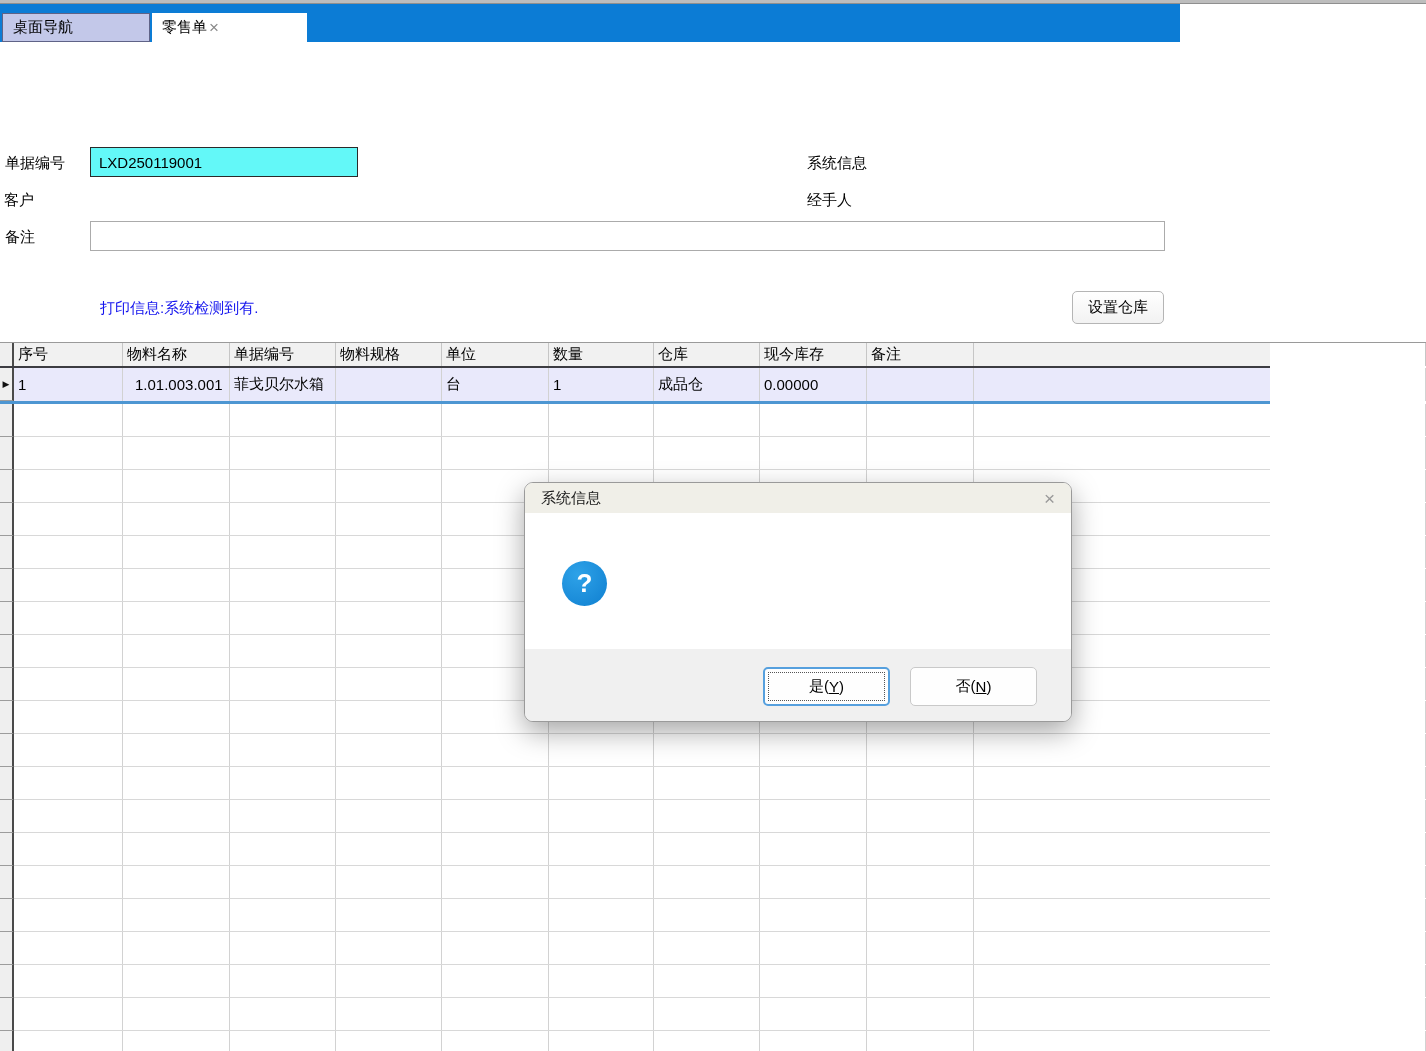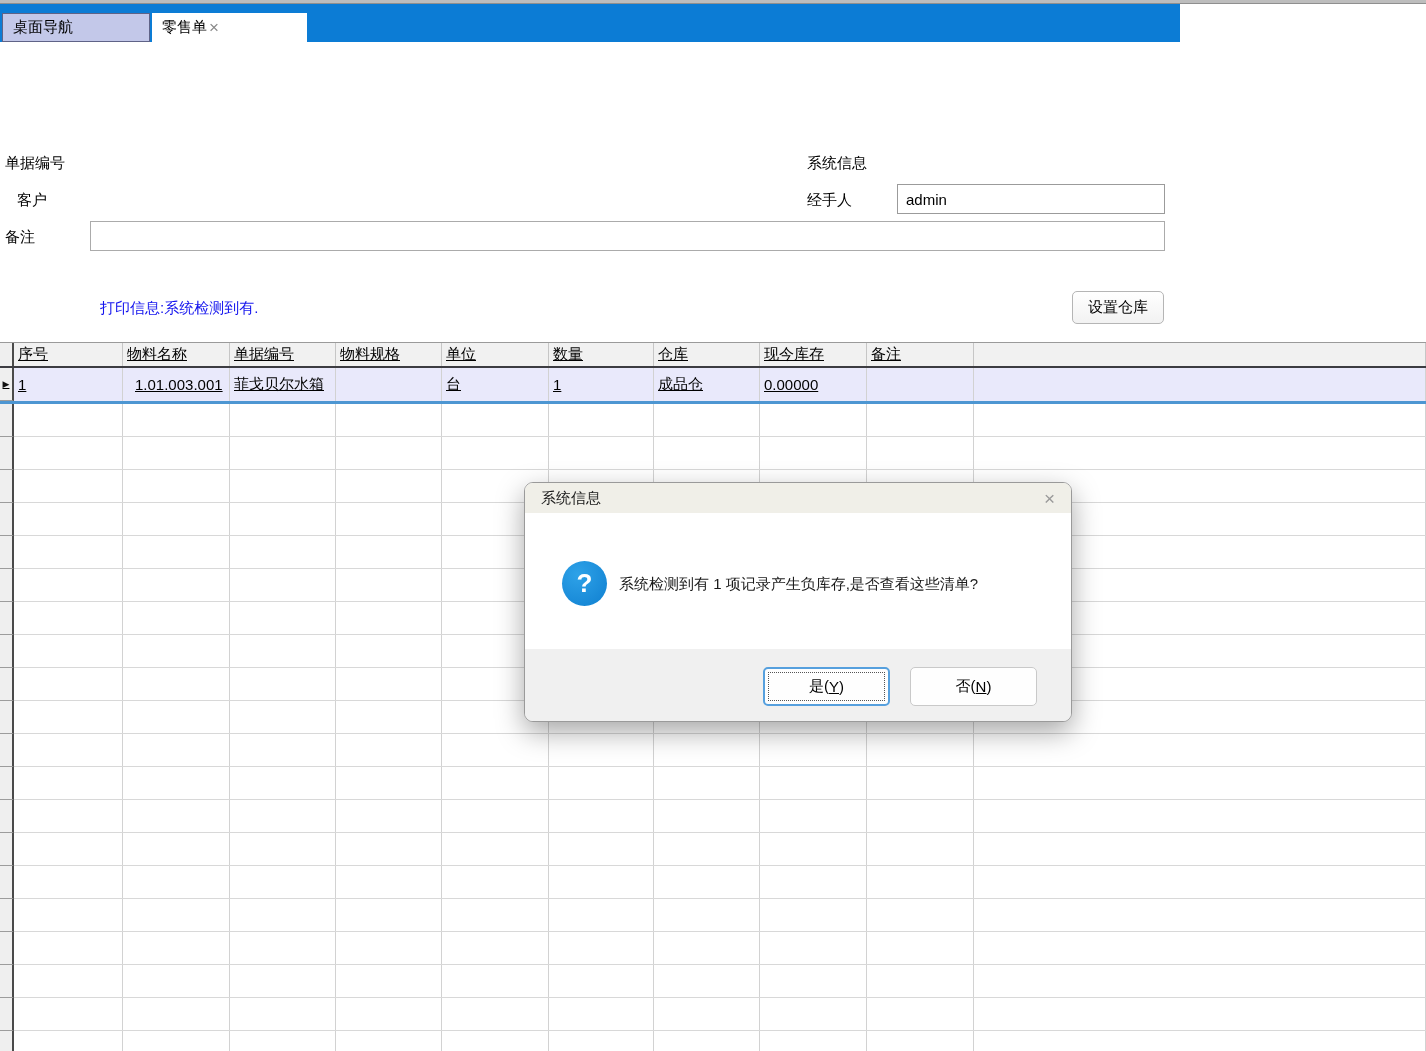--- a/index.html
+++ b/index.html
@@ -27,21 +27,21 @@
   .combo-btn { position:absolute; right:2px; top:2px; width:25px; height:26px; background:#f7f7f7; border:1px solid #b4b4b4; border-radius:3px; display:flex; align-items:center; justify-content:center; }
   .chev { width:9px; height:9px; border-right:2px solid #7c7c7c; border-bottom:2px solid #7c7c7c; transform:rotate(45deg); margin-top:-4px; }
 
   .printinfo { position:absolute; left:100px; top:299px; color:#1414ee; font-size:15px; }
   .btn-warehouse { position:absolute; left:1072px; top:291px; width:92px; height:33px;
     background:linear-gradient(#ffffff,#f2f2f2); border:1px solid #b5b5b5; border-radius:5px;
     font-size:15px; display:flex; align-items:center; justify-content:center; }
 
   
   .grid { position:absolute; left:0; top:342px; width:1426px; height:709px; border-top:1px solid #9a9a9a; overflow:hidden; background:#fff; }
-  .grow { display:flex; width:1426px;text-decoration:underline; }
+  .grow { display:flex; width:1270px; }
   .gcell { flex:none; overflow:hidden; white-space:nowrap; border-right:1px solid #d2d2d2; padding:0 4px; display:flex; align-items:center; }
   .ghead { height:25px; background:#f1f1f1; border-bottom:2px solid #3c3c42; }
   .ghead .gcell { border-right:1px solid #c6c6c6; font-size:15px; }
   .gbody-row { height:33px; border-bottom:1px solid #d8d8d8; }
   .grow-selected { background:#e9e9fb; border-bottom:3px solid #4d96d2; height:36px; }
   .mcell { background:#efefef; border-right:2px solid #4a4a4a !important; padding:0 1px !important; justify-content:center; }
   .gbody-row .mcell { border-bottom:1px solid #9c9c9c; margin-bottom:-1px; height:33px; }
   .grow-selected .mcell { background:#efefef; height:33px; }
   .marker { font-size:9px; color:#111; }
   .cell-code { padding-left:12px !important; }
@@ -73,34 +73,34 @@
     <div class="tab tab-inactive">
       <span>桌面导航</span>
     </div>
     <div class="tab tab-active">
       <span>零售单</span>
       <span class="tab-close">×</span>
     </div>
   </div>
 
   <div class="flabel" style="left:5px;top:154px;">单据编号</div>
-
-  <div class="flabel" style="left:17px;top:191px;font-family:Liberation Mono, monospace;">客户</div>
+  <div class="field cyan" style="left:90px;top:147px;width:268px;">
+    <span>LXD250119001</span>
+  </div>
+
+  <div class="flabel" style="left:4px;top:191px;font-family:Liberation Mono, monospace;">客户</div>
 
   <div class="flabel" style="left:5px;top:228px;">备注</div>
   <div class="field remark" style="left:90px;top:221px;width:1075px;">
     <span></span>
   </div>
 
   <div class="flabel" style="left:807px;top:154px;">系统信息</div>
 
   <div class="flabel" style="left:807px;top:191px;">经手人</div>
-  <div class="field plain" style="left:897px;top:184px;width:268px;">
-    <span>admin</span>
-  </div>
 
   <div class="printinfo">打印信息:系统检测到有.</div>
   <div class="btn-warehouse">
     <span>设置仓库</span>
   </div>
 
   <div class="grid" id="grid">
       <div class="grow ghead">
         <div class="gcell mcell" style="width: 14px;"></div>
         <div class="gcell" style="width: 109px;">序号</div>
@@ -391,21 +391,20 @@
       </div>
     </div>
 
   <div class="overlay-dialog">
     <div class="dlg-title">
       <span>系统信息</span>
       <span class="dlg-close">×</span>
     </div>
     <div class="dlg-body">
       <div class="dlg-icon">?</div>
-      <div class="dlg-msg">系统检测到有 1 项记录产生负库存,是否查看这些清单?</div>
     </div>
     <div class="dlg-footer">
       <div class="dlg-btn dlg-btn-default">
         <span>是(</span>
           <span class="key-underline">Y</span>
           <span>)</span>
       </div>
       <div class="dlg-btn">
         <span>否(</span>
           <span class="key-underline">N</span>

